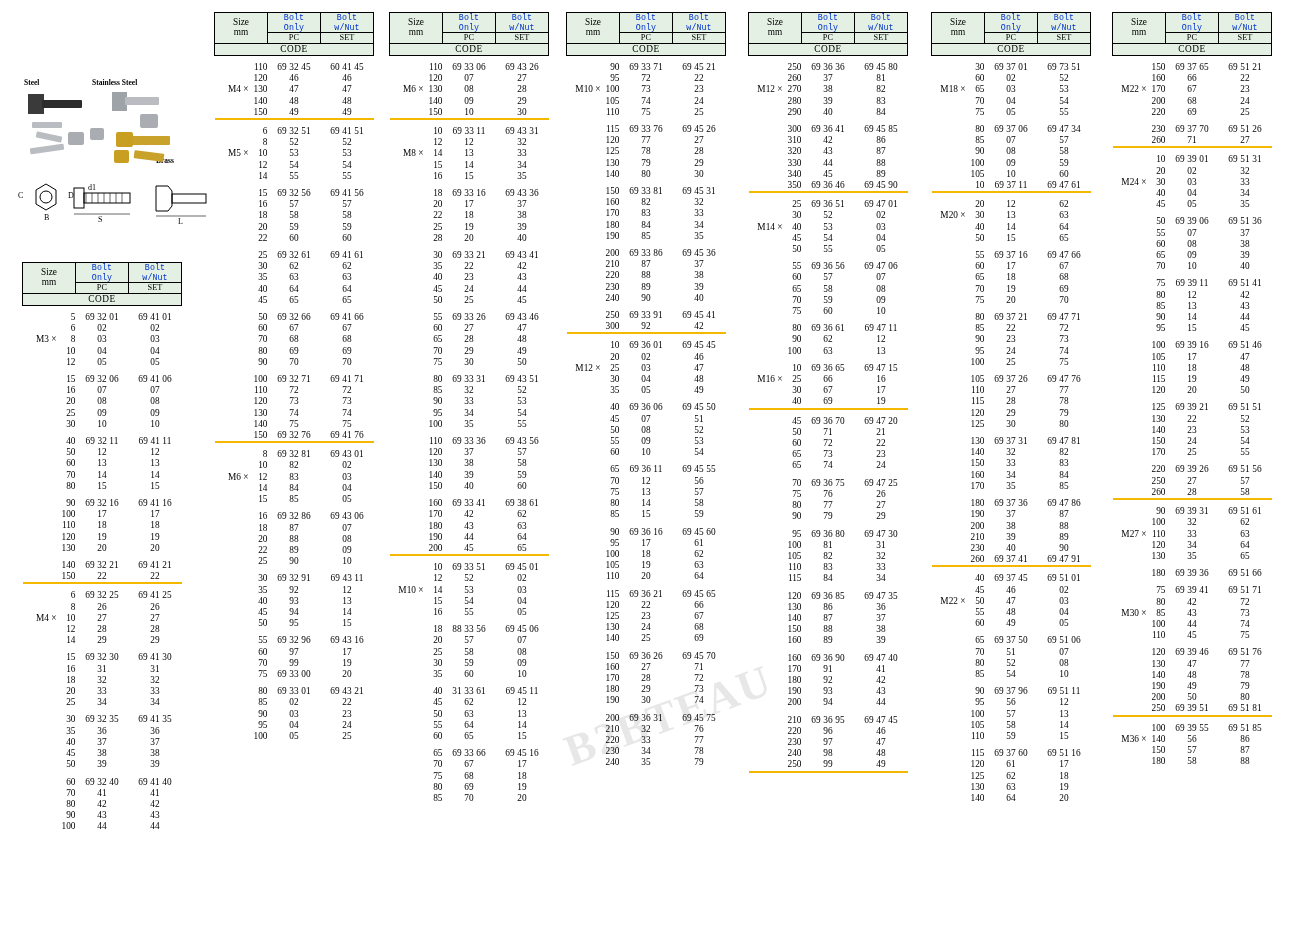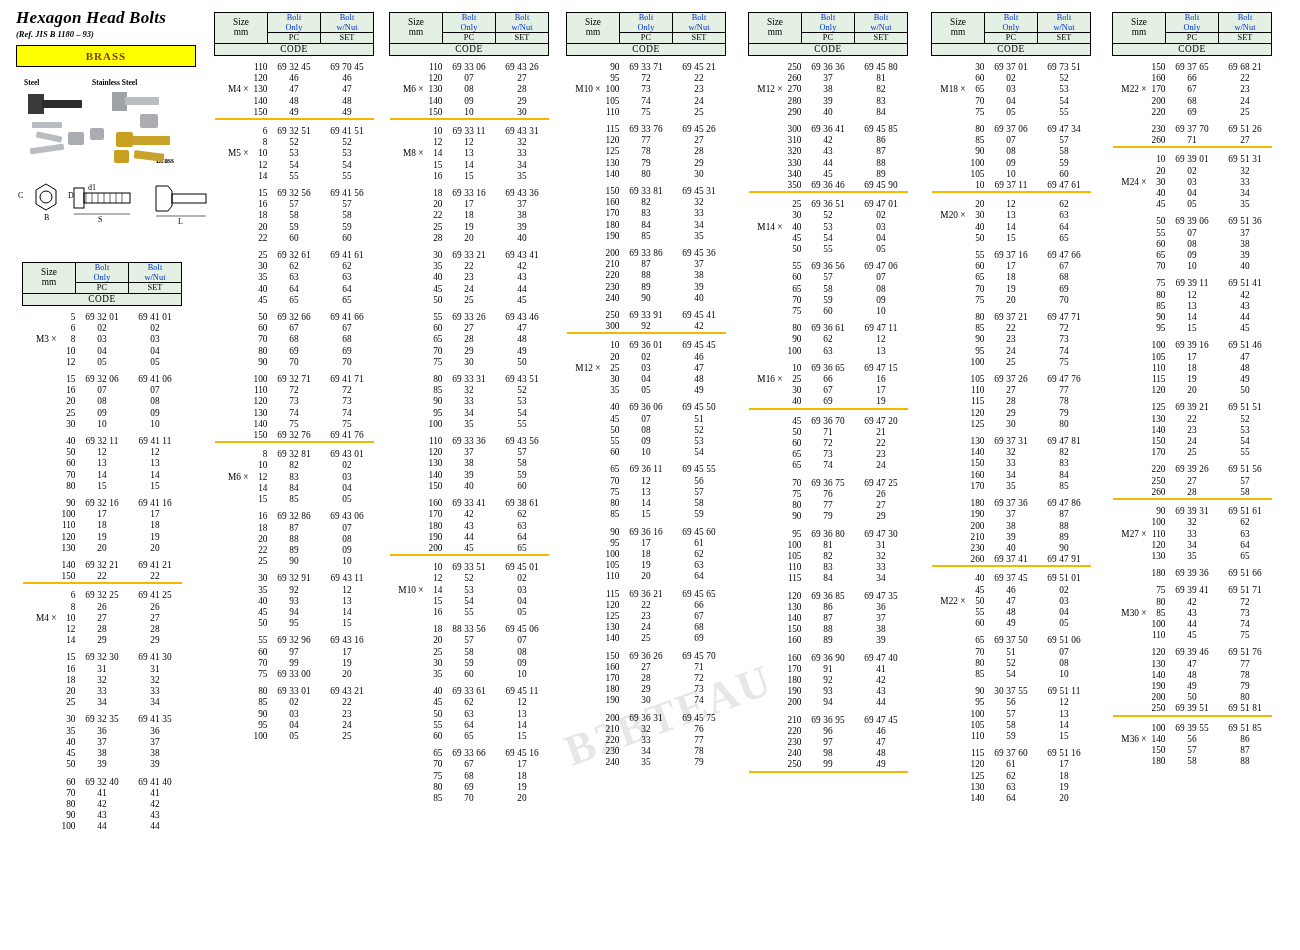--- a/index.html
+++ b/index.html
@@ -52,21 +52,21 @@
     text-align:center;
     font-family:"Liberation Serif", serif;
   }
   .hdr td{
     border:1px solid #000;
     background:#e3f0e3;
     font-size:8.3px;line-height:9.6px;
     font-weight:normal;
   }
   .hdr .sizecell{background:#e3f0e3;}
-  .hdr .bluetxt{color:#0033cc;}
+  .hdr .bluetxt{color:#0033cc;font-family:Liberation Mono, monospace;}
   .codecell{
     border-left:1px solid #000;border-right:1px solid #000;border-bottom:1px solid #000;
     background:#e3f0e3;font-size:8.3px;line-height:9.5px;letter-spacing:.5px;
   }
   td.sz{width:52px;text-align:center;font-size:9.3px;}
   td.c1,td.c2{width:52px;letter-spacing:.1px;}
   .grp{height:6px;}
   .grp td{height:6px;}
   .uline td{border-bottom:2.2px solid #f5b800;}
 
@@ -77,25 +77,20 @@
     font-family:"Liberation Serif", serif;
     font-weight:bold;letter-spacing:2px;
     pointer-events:none;
   }
 </style>
 </head>
 <body>
 
 <div class="page">
 
-  <div class="titleblock">
-    <div class="title">Hexagon Head Bolts</div>
-    <div class="subtitle">(Ref. JIS B 1180 – 93)</div>
-    <div class="brassbar">BRASS</div>
-  </div>
 
   <div class="photos">
     <div class="ph-label" style="left:8px;top:0;">Steel</div>
     <div class="ph-label" style="left:76px;top:0;">Stainless Steel</div>
     <div class="ph-label" style="left:140px;top:78px;">Brass</div>
 
     <div class="hexhead" style="left:12px;top:16px;width:16px;height:20px;"></div>
     <div class="bolt-dark" style="left:26px;top:22px;width:40px;height:8px;"></div>
     <div class="hexhead" style="left:96px;top:14px;width:15px;height:19px;background:#9ea3a8;"></div>
     <div class="bolt-steel" style="left:109px;top:19px;width:34px;height:8px;"></div>
@@ -444,21 +439,21 @@
             <td class="codecell" colspan="3">CODE</td>
           </tr>
           <tr class="grp">
             <td></td>
             <td></td>
             <td></td>
           </tr>
           <tr>
             <td class="sz"><span style="display:inline-block;min-width:34px;text-align:right;"></span><span style="display:inline-block;min-width:16px;text-align:right;padding-left:3px;">110</span></td>
             <td class="c1">69 32 45</td>
-            <td class="c2">69 70 45</td>
+            <td class="c2">60 41 45</td>
           </tr>
           <tr>
             <td class="sz"><span style="display:inline-block;min-width:34px;text-align:right;"></span><span style="display:inline-block;min-width:16px;text-align:right;padding-left:3px;">120</span></td>
             <td class="c1">46</td>
             <td class="c2">46</td>
           </tr>
           <tr>
             <td class="sz"><span style="display:inline-block;min-width:34px;text-align:right;">M4 ×</span><span style="display:inline-block;min-width:16px;text-align:right;padding-left:3px;">130</span></td>
             <td class="c1">47</td>
             <td class="c2">47</td>
@@ -1098,21 +1093,21 @@
             <td class="c1">60</td>
             <td class="c2">10</td>
           </tr>
           <tr class="grp">
             <td></td>
             <td></td>
             <td></td>
           </tr>
           <tr>
             <td class="sz"><span style="display:inline-block;min-width:34px;text-align:right;"></span><span style="display:inline-block;min-width:16px;text-align:right;padding-left:3px;">40</span></td>
-            <td class="c1">69 33 61</td>
+            <td class="c1">31 33 61</td>
             <td class="c2">69 45 11</td>
           </tr>
           <tr>
             <td class="sz"><span style="display:inline-block;min-width:34px;text-align:right;"></span><span style="display:inline-block;min-width:16px;text-align:right;padding-left:3px;">45</span></td>
             <td class="c1">62</td>
             <td class="c2">12</td>
           </tr>
           <tr>
             <td class="sz"><span style="display:inline-block;min-width:34px;text-align:right;"></span><span style="display:inline-block;min-width:16px;text-align:right;padding-left:3px;">50</span></td>
             <td class="c1">63</td>
@@ -2223,21 +2218,21 @@
             <td class="c1">54</td>
             <td class="c2">10</td>
           </tr>
           <tr class="grp">
             <td></td>
             <td></td>
             <td></td>
           </tr>
           <tr>
             <td class="sz"><span style="display:inline-block;min-width:34px;text-align:right;"></span><span style="display:inline-block;min-width:16px;text-align:right;padding-left:3px;">90</span></td>
-            <td class="c1">30 37 55</td>
+            <td class="c1">69 37 96</td>
             <td class="c2">69 51 11</td>
           </tr>
           <tr>
             <td class="sz"><span style="display:inline-block;min-width:34px;text-align:right;"></span><span style="display:inline-block;min-width:16px;text-align:right;padding-left:3px;">95</span></td>
             <td class="c1">56</td>
             <td class="c2">12</td>
           </tr>
           <tr>
             <td class="sz"><span style="display:inline-block;min-width:34px;text-align:right;"></span><span style="display:inline-block;min-width:16px;text-align:right;padding-left:3px;">100</span></td>
             <td class="c1">57</td>
@@ -2309,21 +2304,21 @@
             <td class="codecell" colspan="3">CODE</td>
           </tr>
           <tr class="grp">
             <td></td>
             <td></td>
             <td></td>
           </tr>
           <tr>
             <td class="sz"><span style="display:inline-block;min-width:34px;text-align:right;"></span><span style="display:inline-block;min-width:16px;text-align:right;padding-left:3px;">150</span></td>
             <td class="c1">69 37 65</td>
-            <td class="c2">69 68 21</td>
+            <td class="c2">69 51 21</td>
           </tr>
           <tr>
             <td class="sz"><span style="display:inline-block;min-width:34px;text-align:right;"></span><span style="display:inline-block;min-width:16px;text-align:right;padding-left:3px;">160</span></td>
             <td class="c1">66</td>
             <td class="c2">22</td>
           </tr>
           <tr>
             <td class="sz"><span style="display:inline-block;min-width:34px;text-align:right;">M22 ×</span><span style="display:inline-block;min-width:16px;text-align:right;padding-left:3px;">170</span></td>
             <td class="c1">67</td>
             <td class="c2">23</td>

